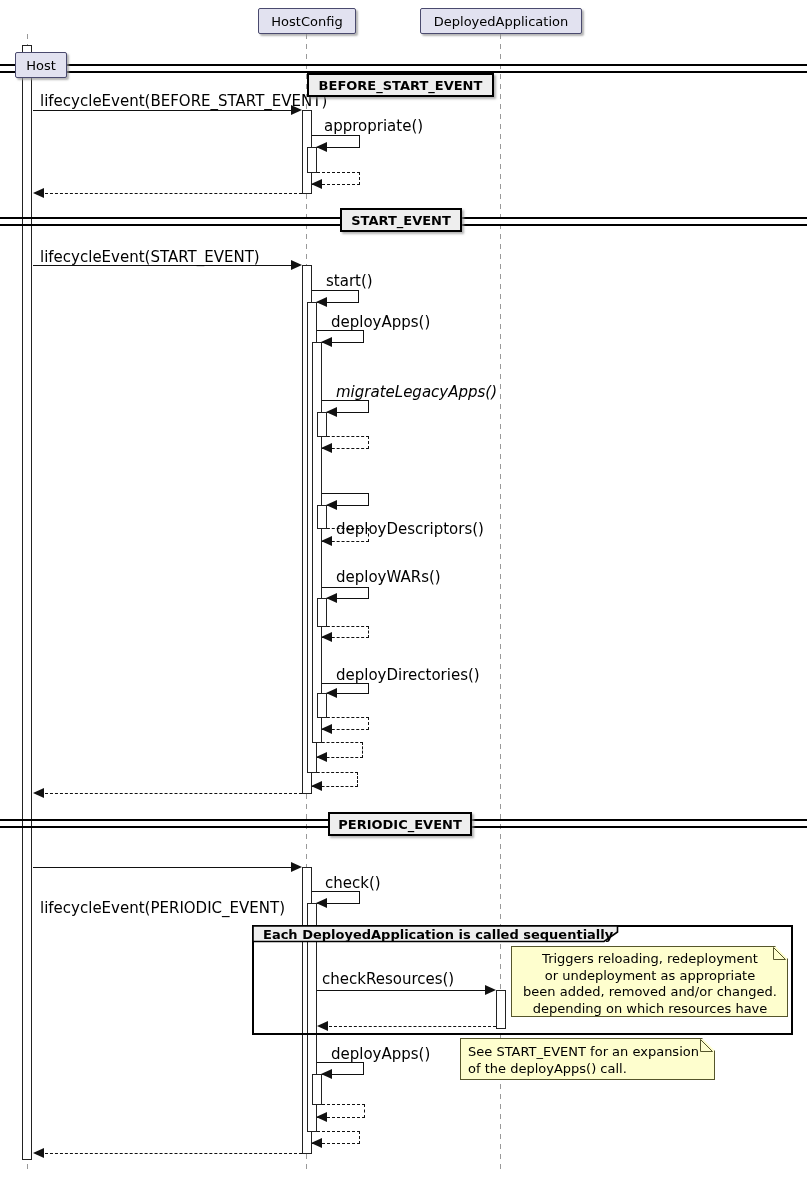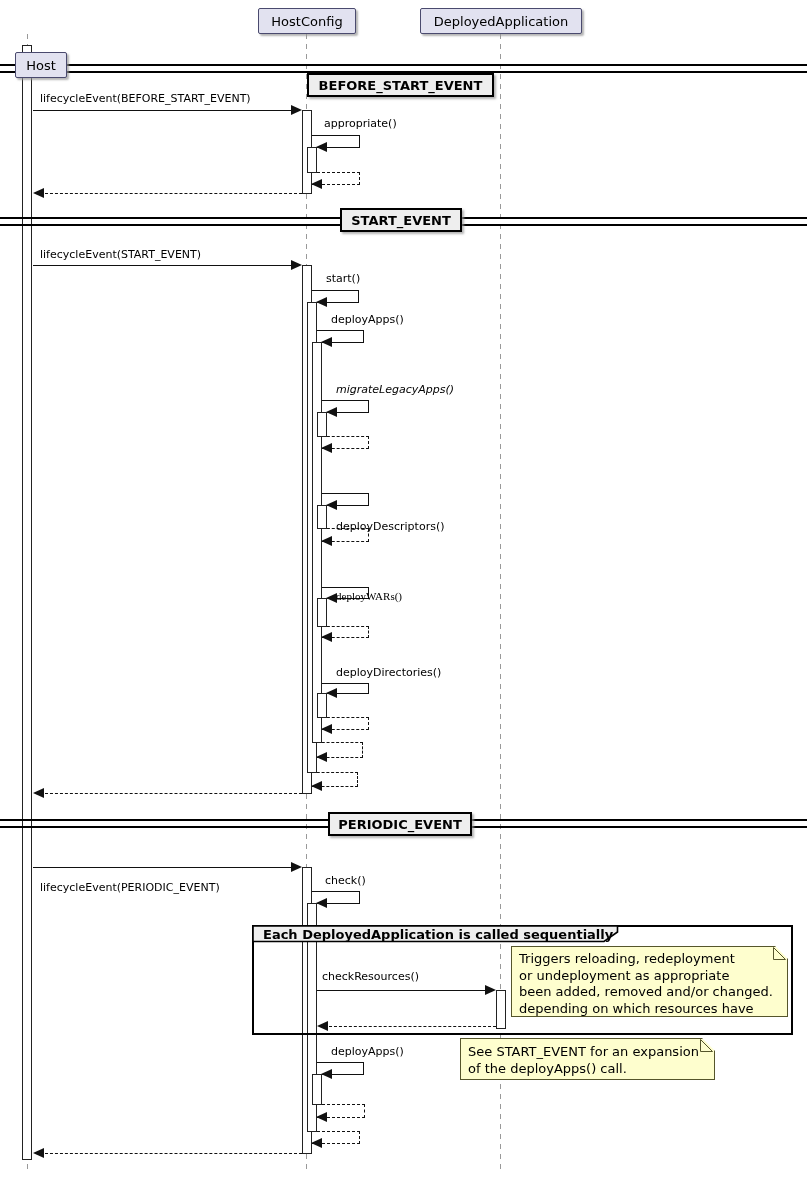--- a/index.html
+++ b/index.html
@@ -14,21 +14,21 @@
   .lifeline{position:absolute; width:1px; z-index:0;
     background:repeating-linear-gradient(to bottom, var(--lifeline) 0 5px, transparent 5px 10px);}
   .part{position:absolute; height:26px; background:var(--participant_fill);
     border:1.5px solid var(--participant_border); border-radius:2px;
     display:flex; align-items:center; justify-content:center; font-size:13px; z-index:30;
     box-shadow:2px 2px 2px rgba(150,150,150,0.7);}
   .bar{position:absolute; width:10px; background:#fff; border:1px solid #222; z-index:10;}
 
   .hline{position:absolute; height:0; border-top:1px solid var(--line); z-index:5;}
   .hline.dashed{border-top-style:dashed;}
-  .mlabel{position:absolute; font-size:11px; white-space:nowrap; z-index:6;}
+  .mlabel{position:absolute; font-size:15px; white-space:nowrap; z-index:6;}
 
   .arr{position:absolute; width:0; height:0; border-top:5px solid transparent;
     border-bottom:5px solid transparent; z-index:15;}
   .arr.r{border-left:11px solid var(--line);}
   .arr.l{border-right:11px solid var(--line);}
 
   .sc,.sr{position:absolute; border:1px solid var(--line); border-left:none; z-index:5;}
   .sr{border-style:dashed; border-left:none;}
   .sc .arr{left:4px; bottom:-5px;}
   .sr .arr{left:-1px; bottom:-5px;}
@@ -41,21 +41,21 @@
 
   .groupframe{position:absolute; border:2px solid #000; background:transparent; z-index:18;}
   .groupheader{position:absolute; z-index:19;}
   .grouplabel{position:absolute; font-size:13px; font-weight:bold; white-space:nowrap; z-index:20;}
 
   .note{position:absolute; background:var(--note_fill); border:1px solid var(--note_border);
     font-size:13px; z-index:25; white-space:nowrap;
     clip-path:polygon(0 0, calc(100% - 13px) 0, 100% 13px, 100% 100%, 0 100%);
     filter:drop-shadow(1px 1px 1px rgba(0,0,0,0.2));}
   .note .fold{position:absolute; top:0; right:0; z-index:26;}
-  .note1 .txt{line-height:16.5px; padding:4px 6px 0 7px;}
+  .note1 .txt{line-height:16.5px; padding:4px 6px 0 7px;text-align:center;}
   .note2 .txt{line-height:17px; padding:4px 6px 0 7px;}
 </style>
 </head>
 <body>
 
 <div id="canvas">
 
   <div class="lifeline" style="left:27px; top:34px; height:1140px;"></div>
   <div class="lifeline" style="left:306px; top:34px; height:1140px;"></div>
   <div class="lifeline" style="left:500px; top:34px; height:1140px;"></div>
@@ -102,21 +102,21 @@
     <div class="arr l"></div>
   </div>
   <div class="mlabel" style="left:336px; top:476px;margin-top:44px;">deployDescriptors()</div>
   <div class="sr" style="left:322px; top:528px; width:47px; height:14px;">
     <div class="arr l"></div>
   </div>
 
   <div class="sc" style="left:322px; top:587px; width:47px; height:12px;">
     <div class="arr l"></div>
   </div>
-  <div class="mlabel" style="left:336px; top:590px;font-family:Liberation Serif, serif;">deployWARs()</div>
+  <div class="mlabel" style="left:336px; top:568px;">deployWARs()</div>
   <div class="sr" style="left:322px; top:626px; width:47px; height:12px;">
     <div class="arr l"></div>
   </div>
 
   <div class="sc" style="left:322px; top:683px; width:47px; height:11px;">
     <div class="arr l"></div>
   </div>
   <div class="mlabel" style="left:336px; top:666px;">deployDirectories()</div>
   <div class="sr" style="left:322px; top:717px; width:47px; height:13px;">
     <div class="arr l"></div>
@@ -127,21 +127,21 @@
   </div>
   <div class="sr" style="left:312px; top:772px; width:46px; height:15px;">
     <div class="arr l"></div>
   </div>
 
   <div class="hline dashed" style="left:45px; top:793px; width:257px;"></div>
   <div class="arr l" style="left:33px; top:788px;"></div>
 
   <div class="hline" style="left:33px; top:867px; width:258px;"></div>
   <div class="arr r" style="left:291px; top:862px;"></div>
-  <div class="mlabel" style="left:40px; top:881px;">lifecycleEvent(PERIODIC_EVENT)</div>
+  <div class="mlabel" style="left:40px; top:899px;">lifecycleEvent(PERIODIC_EVENT)</div>
 
   <div class="sc" style="left:312px; top:891px; width:48px; height:13px;">
     <div class="arr l"></div>
   </div>
   <div class="mlabel" style="left:325px; top:874px;">check()</div>
 
   <div class="groupframe" style="left:252px; top:925px; width:541px; height:110px;"></div>
   <svg class="groupheader" style="left:252px; top:925px;" width="367" height="18" viewBox="0 0 367 18">
     <path d="M1,1 L365.5,1 L365.5,7 L352,16.5 L1,16.5 Z" fill="var(--group_header_fill)" stroke="#000" stroke-width="1.6"></path>
   </svg>

